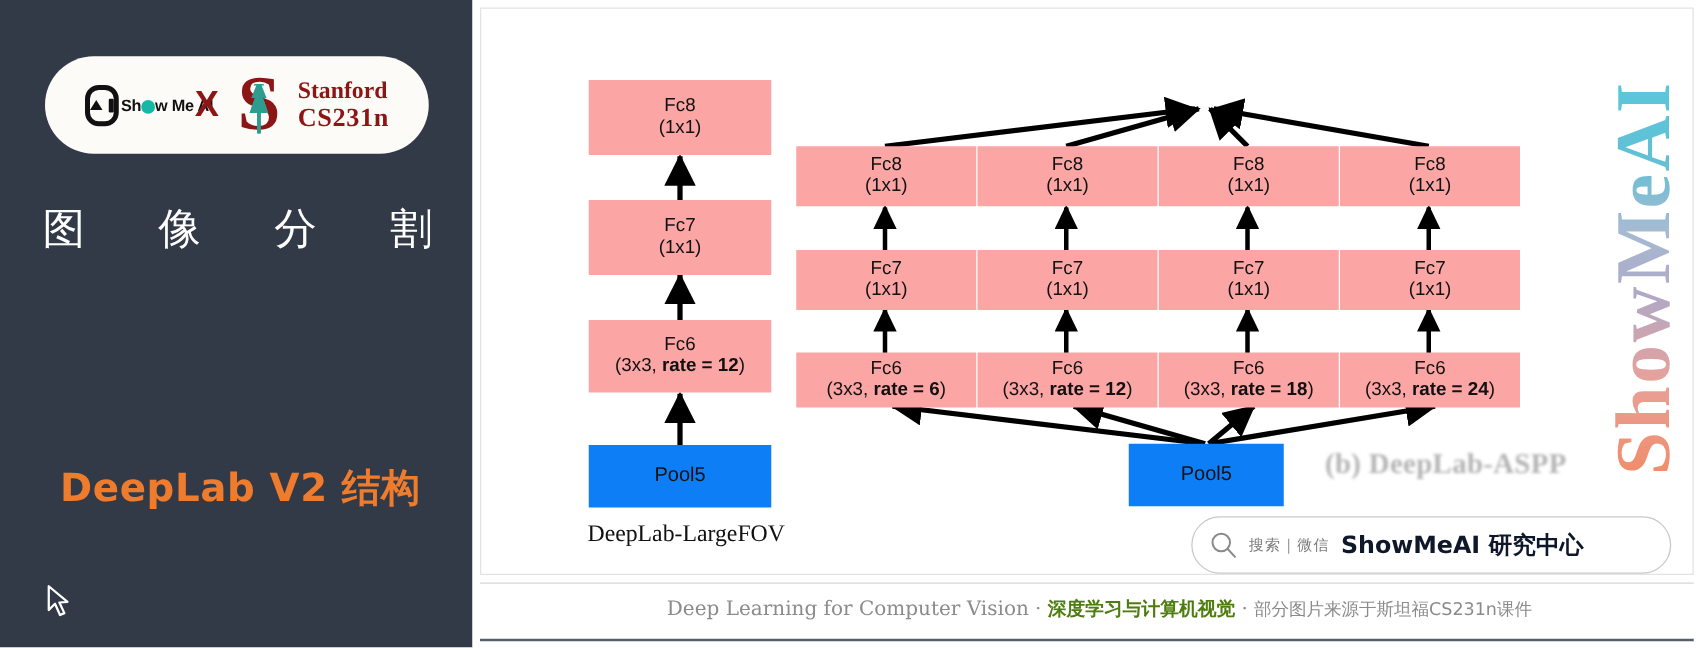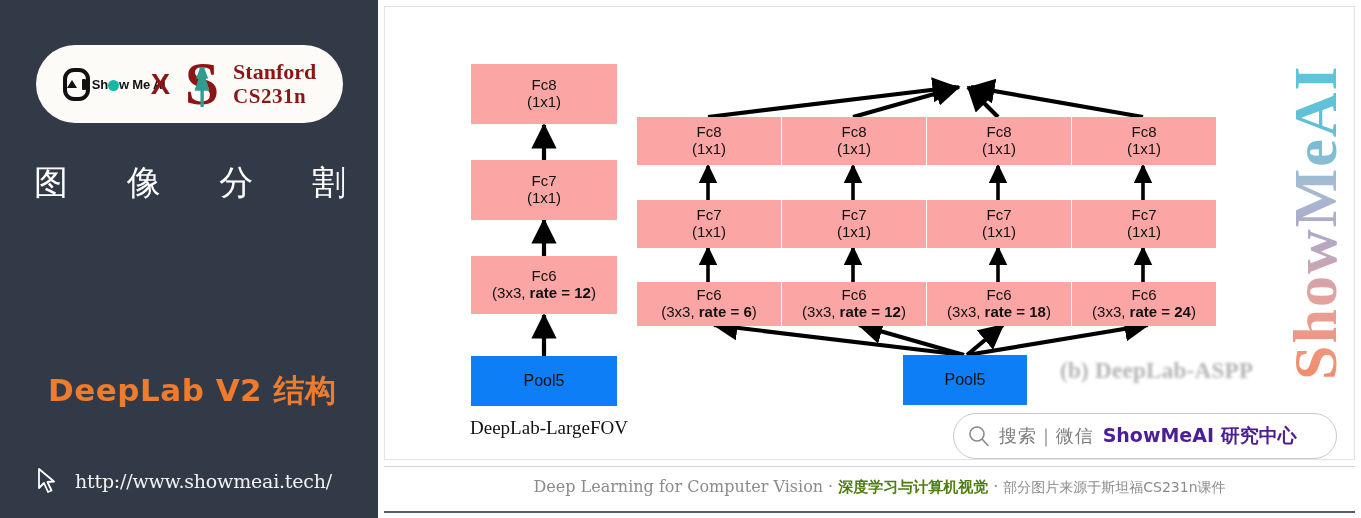--- a/index.html
+++ b/index.html
@@ -79,21 +79,21 @@
     background:
       radial-gradient(ellipse at 50% 100%, #2e9c8e 0 58%, transparent 60%),
       linear-gradient(to bottom, transparent 0 6px, #2e9c8e 6px 100%);
     clip-path: polygon(50% 0%, 74% 16%, 62% 16%, 84% 38%, 68% 38%, 92% 64%, 58% 64%, 58% 100%, 42% 100%, 42% 64%, 8% 64%, 32% 38%, 16% 38%, 38% 16%, 26% 16%);
   }
   #stanford-text {
     font-family: "Liberation Serif", serif;
     color: #8c1515; font-weight: bold;
     line-height: 1.12;
   }
-  #stanford-text .l1 { font-size: 22px; display:block; }
+  #stanford-text .l1 { font-size: 19px; display:block; }
   #stanford-text .l2 { font-size: 21px; display:block; letter-spacing: 0.5px;}
 
   
   #cn-title {
     position: absolute; left: 34px; top: 160px;
     width: 312px;
     color: #ffffff;
     font-size: 34px;
     font-weight: 500;
     display: flex; justify-content: space-between;
@@ -211,26 +211,26 @@
     position: absolute; left: 953px; top: 413px;
     width: 384px; height: 46px;
     border: 1.4px solid #c9c9c9;
     border-radius: 23px;
     background: #ffffff;
     display: flex; align-items: center;
     padding-left: 14px; gap: 9px;
   }
   #search-icon { width: 22px; height: 22px; flex: none; }
   #search-pill .pre {
-    font-size: 18px; color: #7c7c7c;
+    font-size: 12px; color: #7c7c7c;
     font-family: "DejaVu Sans", sans-serif;
     letter-spacing: 1px;
   }
   #search-pill .brand {
-    font-size: 19px; color: #4c1d95; font-weight: bold;
+    font-size: 19px; color: #0f172a; font-weight: bold;
     font-family: "DejaVu Sans", sans-serif;
     white-space: nowrap;
   }
 
   
   #footer-text {
     position: absolute; left: 398px; top: 477px;
     width: 963px;
     text-align: center;
     font-size: 16px;
@@ -281,21 +281,20 @@
       <span>分</span>
       <span>割</span>
     </div>
 
     <div id="subtitle-2">DeepLab V2 结构</div>
 
     <div id="url-row">
       <svg id="cursor-icon" viewBox="0 0 28 30">
         <path d="M5 3 C5 3 5 22 5 22 L10 17 L14 26 L17.5 24.5 L13.5 16 L20 15.5 Z" fill="none" stroke="#ffffff" stroke-width="1.8" stroke-linejoin="round"></path>
       </svg>
-      <span id="url-text">http://www.showmeai.tech/</span>
     </div>
   </div>
 
   <div id="main">
     <div id="main-inner"></div>
     <div id="footer-rule"></div>
     <div id="footer-rule2"></div>
 
     <svg class="edges" viewBox="0 0 983 518">
       <defs>

